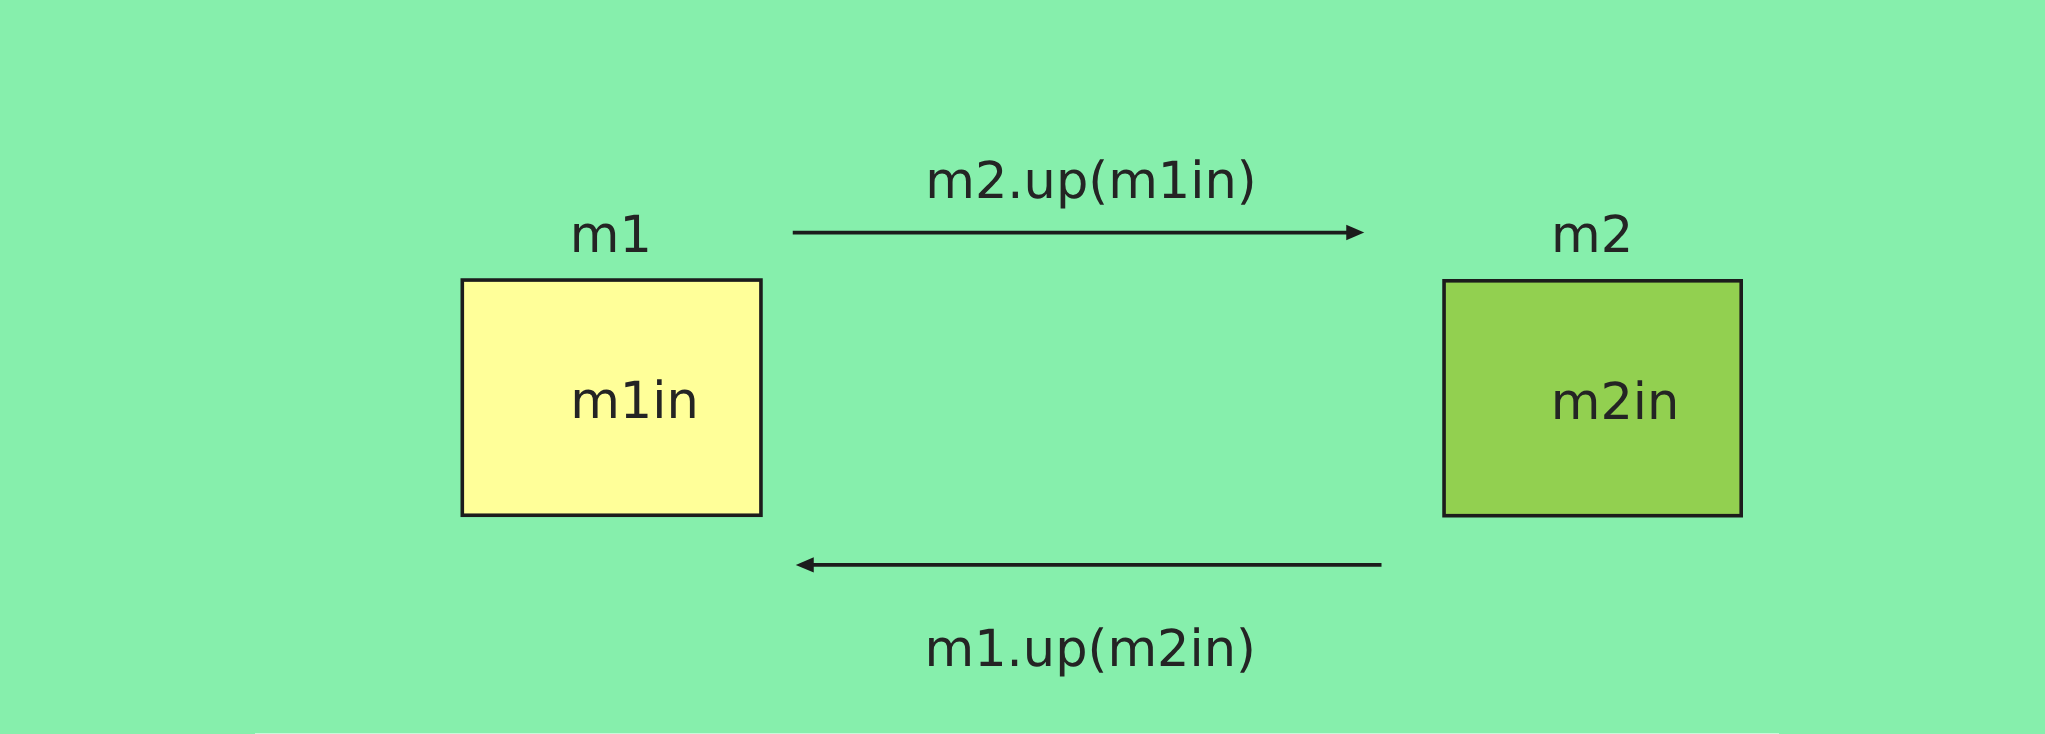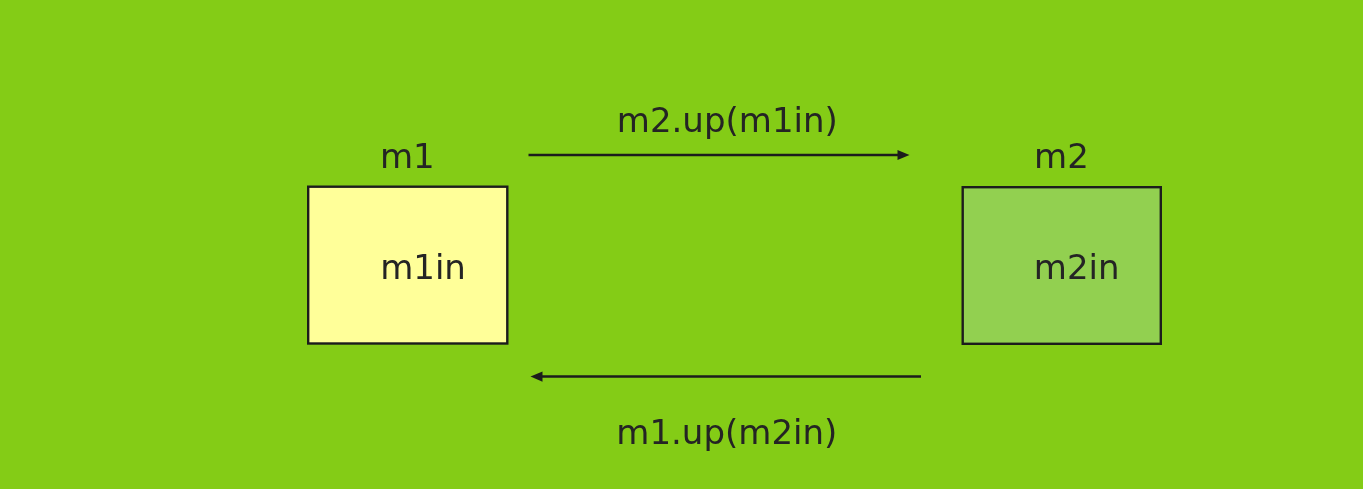--- a/index.html
+++ b/index.html
@@ -4,21 +4,21 @@
 <style>
   html, body {
     margin: 0;
     padding: 0;
     background: #ffffff;
   }
   .diagram-canvas {
     position: relative;
     width: 1363px;
     height: 489px;
-    background: #84cc16;
+    background: #86efac;
     overflow: hidden;
   }
   .diagram-svg text {
     font-family: "DejaVu Sans", "Liberation Sans", sans-serif;
     font-size: 34px;
   }
 </style>
 </head>
 <body>
 

